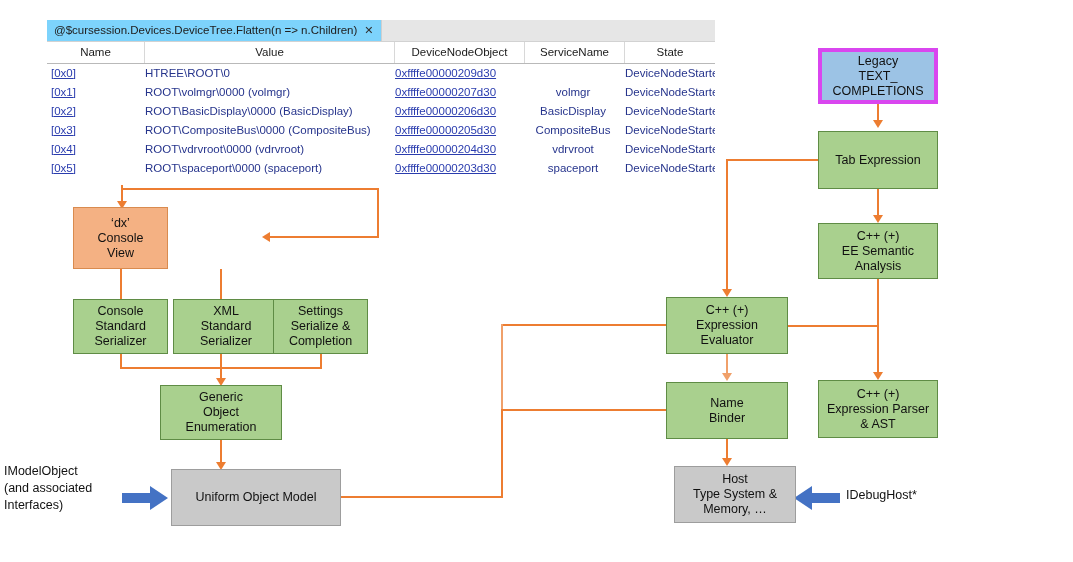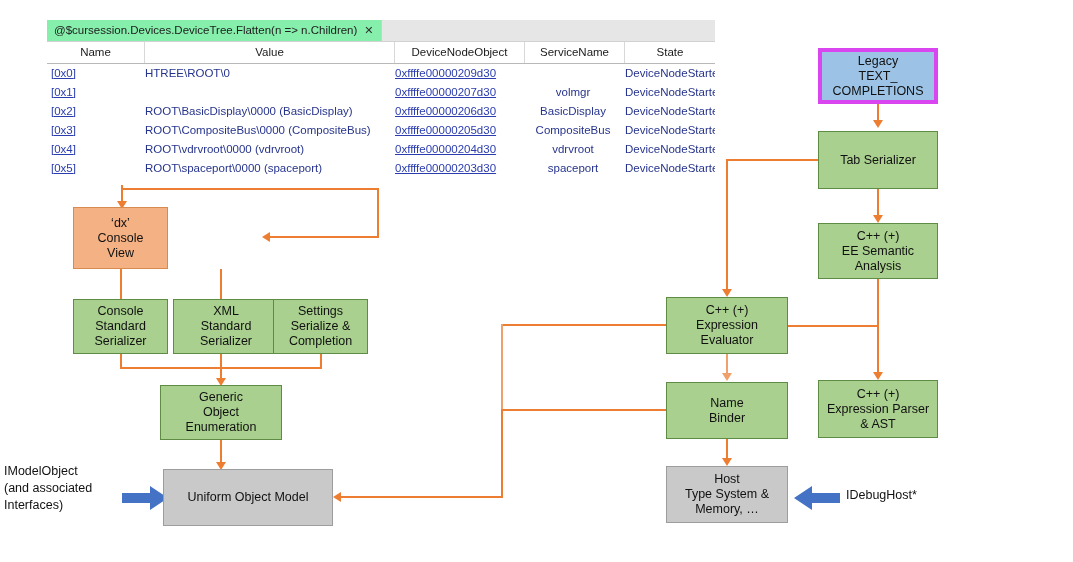--- a/index.html
+++ b/index.html
@@ -3,21 +3,21 @@
 <meta charset="utf-8">
 <style>
   html,body{margin:0;padding:0;background:#ffffff;}
   body{width:1073px;height:562px;position:relative;overflow:hidden;
        font-family:"Liberation Sans","DejaVu Sans",sans-serif;}
   #root{position:absolute;left:0;top:0;width:1073px;height:562px;}
 
   
   .win{position:absolute;left:47px;top:20px;width:668px;height:165px;background:#ffffff;}
   .tabstrip{position:absolute;left:0;top:0;width:668px;height:21px;background:#e6e6e6;}
-  .tab{position:absolute;left:0;top:0;height:21px;background:#86efac;
+  .tab{position:absolute;left:0;top:0;height:21px;background:#7dd3fc;
        border-right:1px solid #cfcfcf;display:flex;align-items:center;
        padding:0 6px 0 7px;box-sizing:border-box;}
   .tab-label{font-size:11.5px;color:#202020;white-space:nowrap;line-height:21px;}
   .tab-close{font-size:11px;color:#303030;margin-left:7px;line-height:21px;}
 
   .grid{position:absolute;left:0;top:21px;width:668px;height:144px;background:#fff;
         border-top:1px solid #d2d2d2;}
   .ghead{position:relative;height:21px;border-bottom:1px solid #b9b9b9;background:#fff;}
   .ghead .hcell{position:absolute;top:0;height:21px;line-height:21px;
         font-size:11.5px;color:#1a1a1a;text-align:center;
@@ -42,21 +42,21 @@
   .h-state {left:578px; width:90px;}
 
   
   .box{position:absolute;box-sizing:border-box;display:flex;align-items:center;
        justify-content:center;text-align:center;font-size:12.5px;color:#111;
        line-height:15px;padding:2px 4px;}
   .box .t{display:block;width:100%;}
   .b-blue  {background:#9cc3e5;border:4px solid #d946ef;}
   .b-green {background:#a9d08e;border:1px solid #5f8c45;}
   .b-orange{background:#f4b183;border:1px solid #d98b4f;}
-  .b-gray  {background:#c9c9c9;border:1px solid #9d9d9d;}
+  .b-gray  {background:#c9c9c9;border:1px solid #9d9d9d;margin-left:8px;}
 
   .sidelabel{position:absolute;font-size:12.5px;color:#111;line-height:17px;
              text-align:left;}
 
   
   .ln{position:absolute;background:#ed7d31;}
   .lnl{position:absolute;background:#f0a06a;}  
   .h{height:1.6px;}
   .v{width:1.6px;}
   .arw{position:absolute;width:0;height:0;}
@@ -95,20 +95,21 @@
 
       <div class="grow">
         <div class="cell lnk c-name">[0x0]</div>
         <div class="cell c-value">HTREE\ROOT\0</div>
         <div class="cell lnk c-dno">0xffffe00000209d30</div>
         <div class="cell ctr c-svc"></div>
         <div class="cell ctr c-state">DeviceNodeStarted (776)</div>
       </div>
       <div class="grow">
         <div class="cell lnk c-name">[0x1]</div>
+        <div class="cell c-value">ROOT\volmgr\0000 (volmgr)</div>
         <div class="cell lnk c-dno">0xffffe00000207d30</div>
         <div class="cell ctr c-svc">volmgr</div>
         <div class="cell ctr c-state">DeviceNodeStarted (776)</div>
       </div>
       <div class="grow">
         <div class="cell lnk c-name">[0x2]</div>
         <div class="cell c-value">ROOT\BasicDisplay\0000 (BasicDisplay)</div>
         <div class="cell lnk c-dno">0xffffe00000206d30</div>
         <div class="cell ctr c-svc">BasicDisplay</div>
         <div class="cell ctr c-state">DeviceNodeStarted (776)</div>
@@ -203,21 +204,21 @@
 
   <div class="box b-blue" style="left:818px;top:48px;width:120px;height:56px;">
     <span class="t">
       <span>Legacy</span><br>
       <span>TEXT_</span><br>
       <span>COMPLETIONS</span>
     </span>
   </div>
 
   <div class="box b-green" style="left:818px;top:131px;width:120px;height:58px;">
-    <span class="t">Tab Serializer</span>
+    <span class="t">Tab Expression</span>
   </div>
 
   <div class="box b-green" style="left:818px;top:223px;width:120px;height:56px;">
     <span class="t">
       <span>C++ (+)</span><br>
       <span>EE Semantic</span><br>
       <span>Analysis</span>
     </span>
   </div>
 

